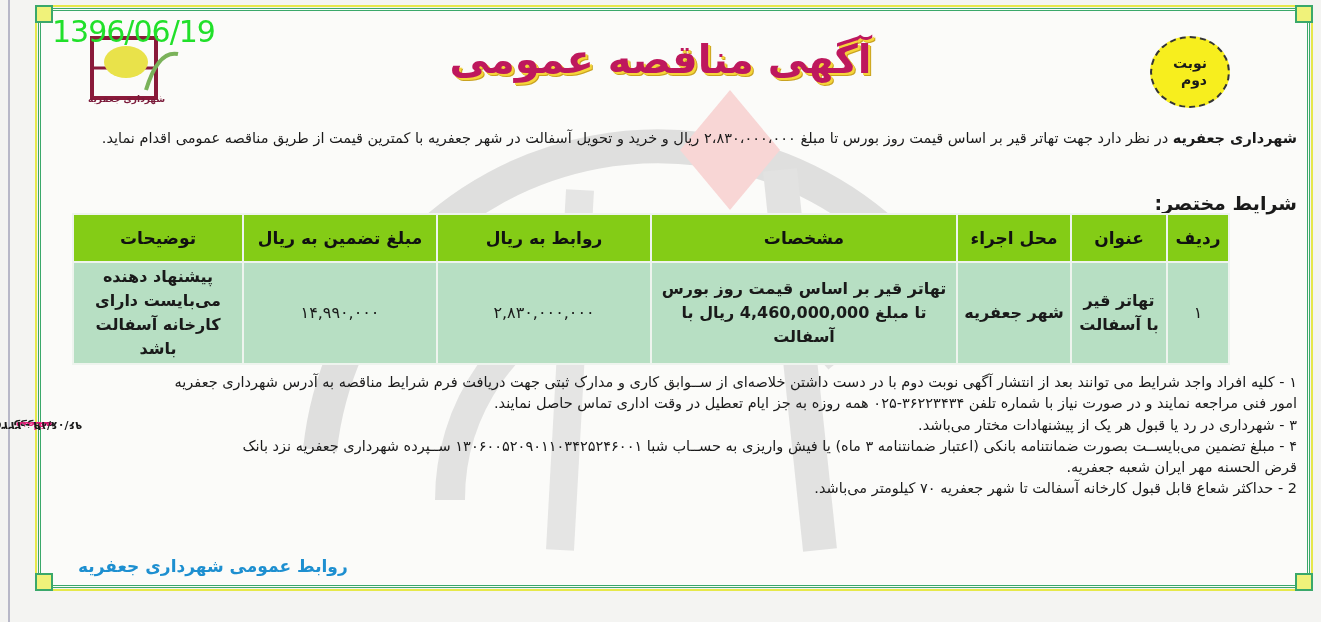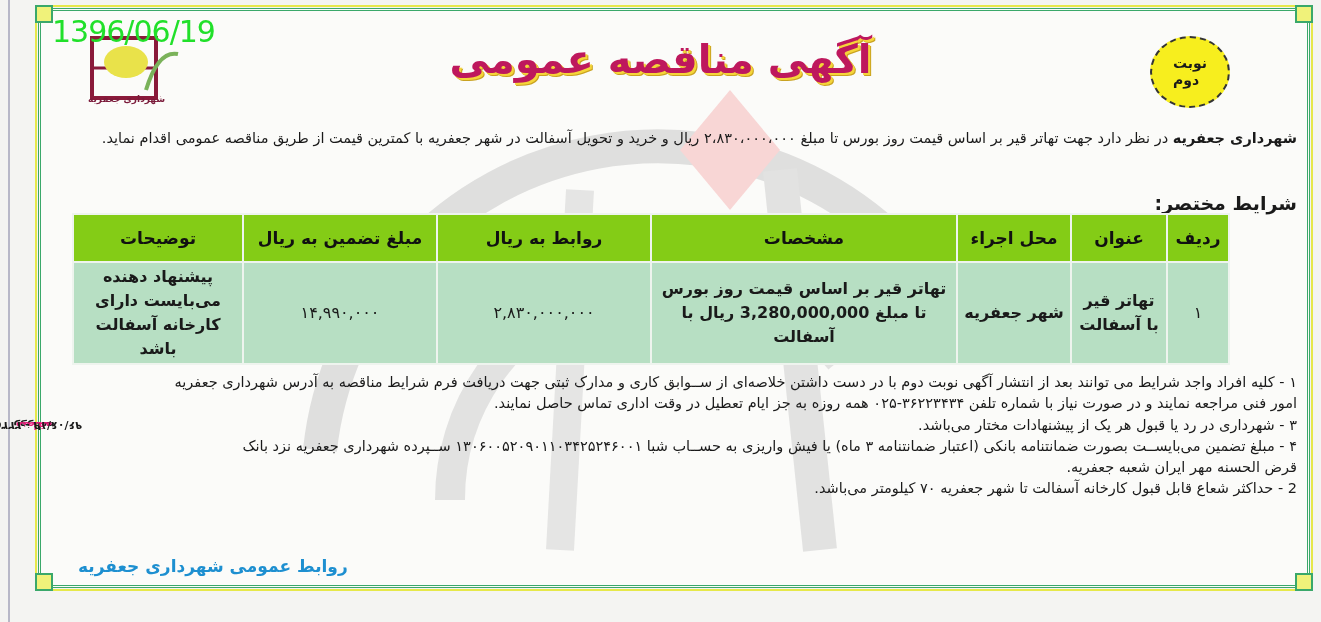--- a/index.html
+++ b/index.html
@@ -27,21 +27,21 @@
   .logo { position:absolute; left:86px; top:20px; width:100px; height:92px; z-index:3; }
   .logo-caption { position:absolute; left:88px; top:94px; font-size:9px; font-weight:bold; color:#7a1a3a; direction:rtl; z-index:3; }
   .title {
     position:absolute; left:0; width:1321px; top:36px; text-align:center;
     direction:rtl; font-size:40px; font-weight:bold; color:#be185d;
     text-shadow:2px 2px 0 #f5d53a, 3px 3px 0 #c9a221; z-index:3;
   }
   .badge {
     position:absolute; left:1150px; top:36px; width:76px; height:68px;
     background:#f7ee1e; border-radius:50%; border:2px dashed #333;
-    display:flex; align-items:center; justify-content:center; text-align:left;
+    display:flex; align-items:center; justify-content:center; text-align:right;
     direction:rtl; font-size:14px; font-weight:bold; line-height:1.2; z-index:3;
   }
   .intro {
     position:absolute; right:24px; top:127px; width:1240px; direction:rtl; text-align:right;
     font-size:14.5px; line-height:22px; z-index:3;
   }
   .intro b { font-weight:bold; }
   .conditions-title { position:absolute; right:24px; top:192px; direction:rtl; font-size:19px; font-weight:bold; z-index:3; }
   table.tender {
     position:absolute; left:72px; top:213px; width:1158px; border-collapse:collapse;
@@ -129,21 +129,21 @@
       <th style="width:210px">روابط به ریال</th>
       <th style="width:190px">مبلغ تضمین به ریال</th>
       <th>توضیحات</th>
     </tr>
   </thead>
   <tbody>
     <tr>
       <td class="num">۱</td>
       <td>تهاتر قیر با آسفالت</td>
       <td>شهر جعفریه</td>
-      <td>تهاتر قیر بر اساس قیمت روز بورس تا مبلغ 3,280,000,000 ریال با آسفالت</td>
+      <td>تهاتر قیر بر اساس قیمت روز بورس تا مبلغ 4,460,000,000 ریال با آسفالت</td>
       <td class="num">۲,۸۳۰,۰۰۰,۰۰۰</td>
       <td class="num">۱۴,۹۹۰,۰۰۰</td>
       <td>پیشنهاد دهنده می‌بایست دارای کارخانه آسفالت باشد</td>
     </tr>
   </tbody>
 </table>
 
 <div class="clauses">
   <div>۱ - کلیه افراد واجد شرایط می توانند بعد از انتشار آگهی نوبت دوم با در دست داشتن خلاصه‌ای از ســوابق کاری و مدارک ثبتی جهت دریافت فرم شرایط مناقصه به آدرس شهرداری جعفریه</div>
   <div>امور فنی مراجعه نمایند و در صورت نیاز با شماره تلفن ۳۶۲۲۳۴۳۴-۰۲۵ همه روزه به جز ایام تعطیل در وقت اداری تماس حاصل نمایند.</div>

